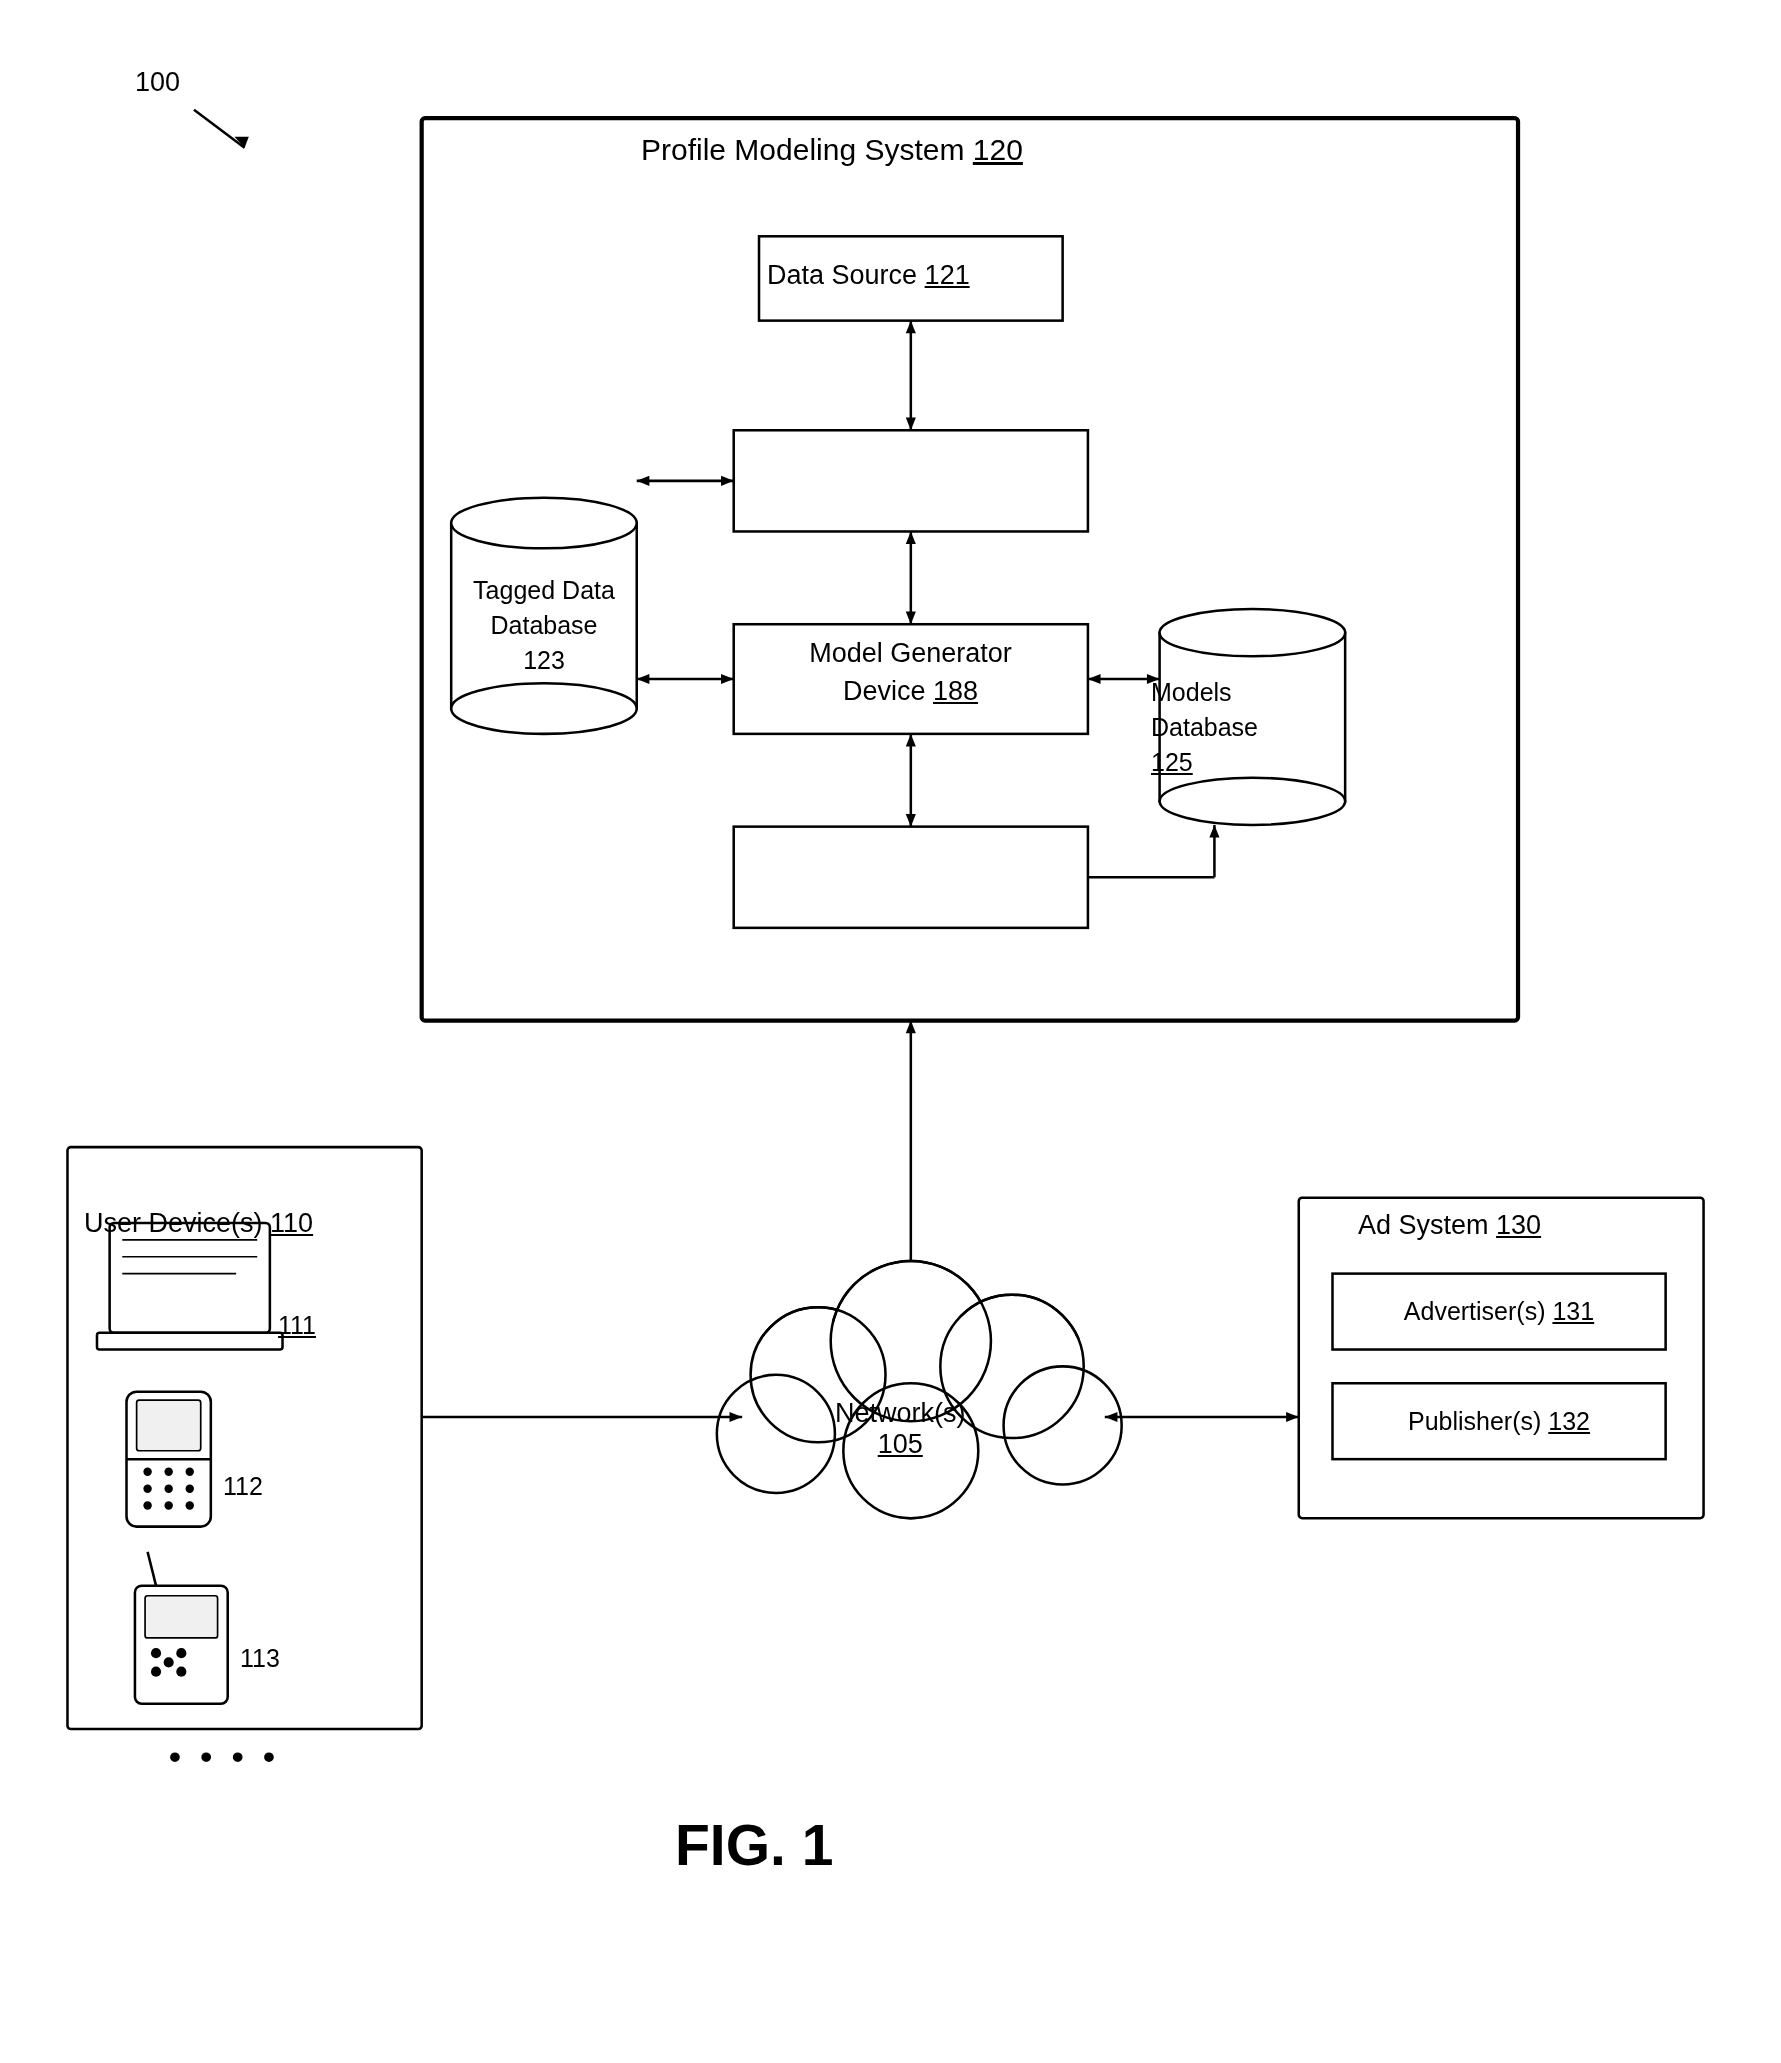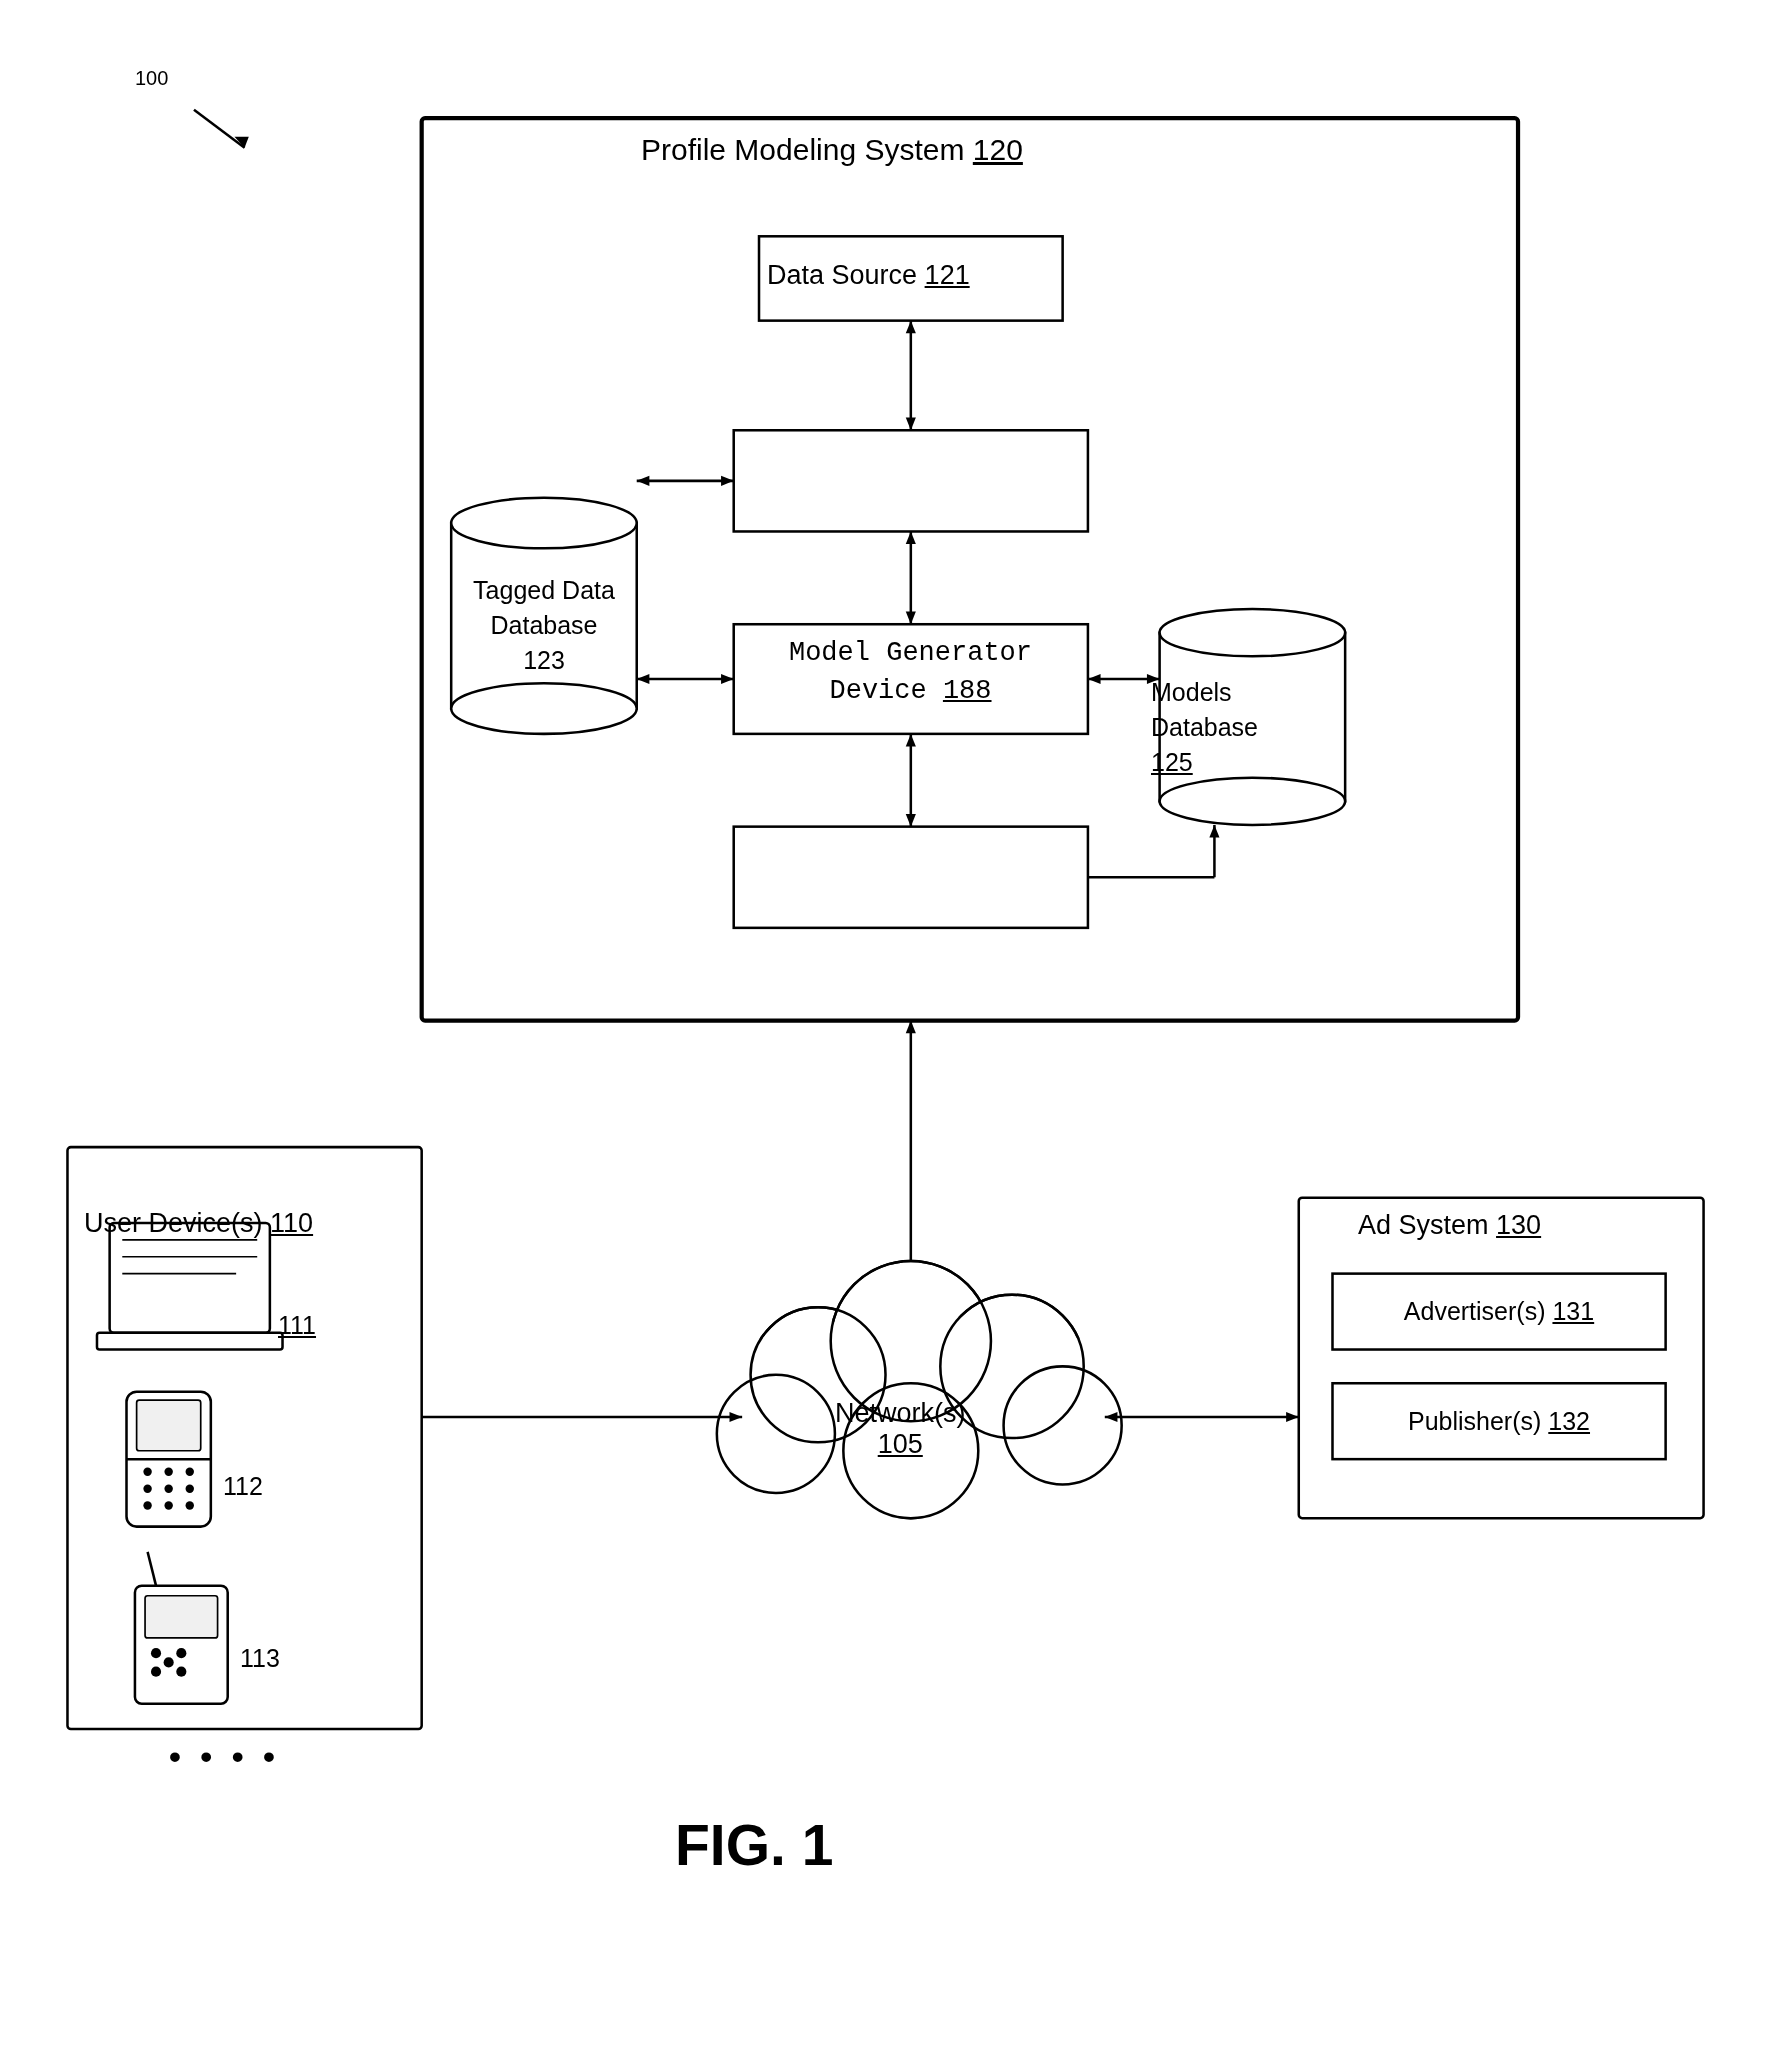--- a/index.html
+++ b/index.html
@@ -17,21 +17,21 @@
       top: 0; left: 0;
       width: 1782px;
       height: 2064px;
     }
 
     
     .ref-100 {
       position: absolute;
       top: 67px;
       left: 135px;
-      font-size: 20px;
+      font-size: 27px;
       font-weight: normal;
     }
 
     
     .main-svg {
       position: absolute;
       top: 0;
       left: 0;
       width: 1782px;
       height: 2064px;
@@ -190,21 +190,21 @@
     <span style="text-decoration:underline;">121</span>
   </div>
 
 
   <div style="position:absolute; top:573px; left:443px; font-size:25px; text-align:center; line-height:1.4; width:202px;">
     <div>Tagged Data</div>
     <div>Database</div>
     <div style="">123</div>
   </div>
 
-  <div style="position:absolute; top:635px; left:740px; font-size:27px; text-align:center; line-height:1.4; width:341px;font-family:Liberation Mono, monospace;">
+  <div style="position:absolute; top:635px; left:740px; font-size:27px; text-align:center; line-height:1.4; width:341px;">
     <div>Model Generator</div>
     <div>Device <span style="text-decoration:underline;">188</span></div>
   </div>
 
   <div style="position:absolute; top:675px; left:1151px; font-size:25px; line-height:1.4; width:202px;">
     <div>Models</div>
     <div>Database</div>
     <div style="text-decoration:underline;">125</div>
   </div>
 

